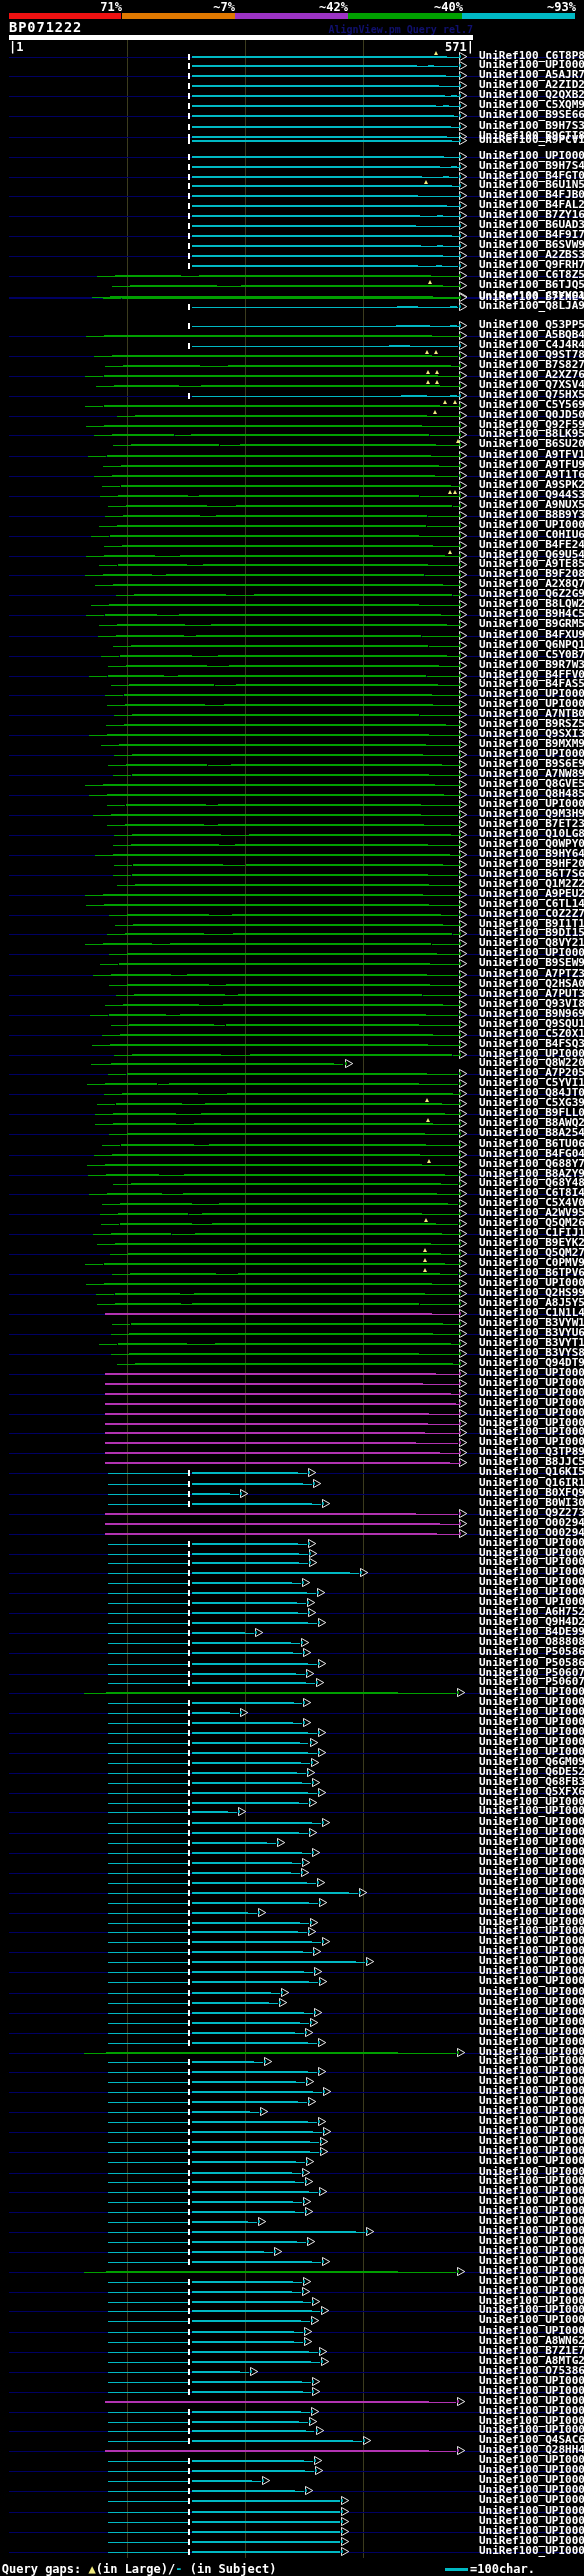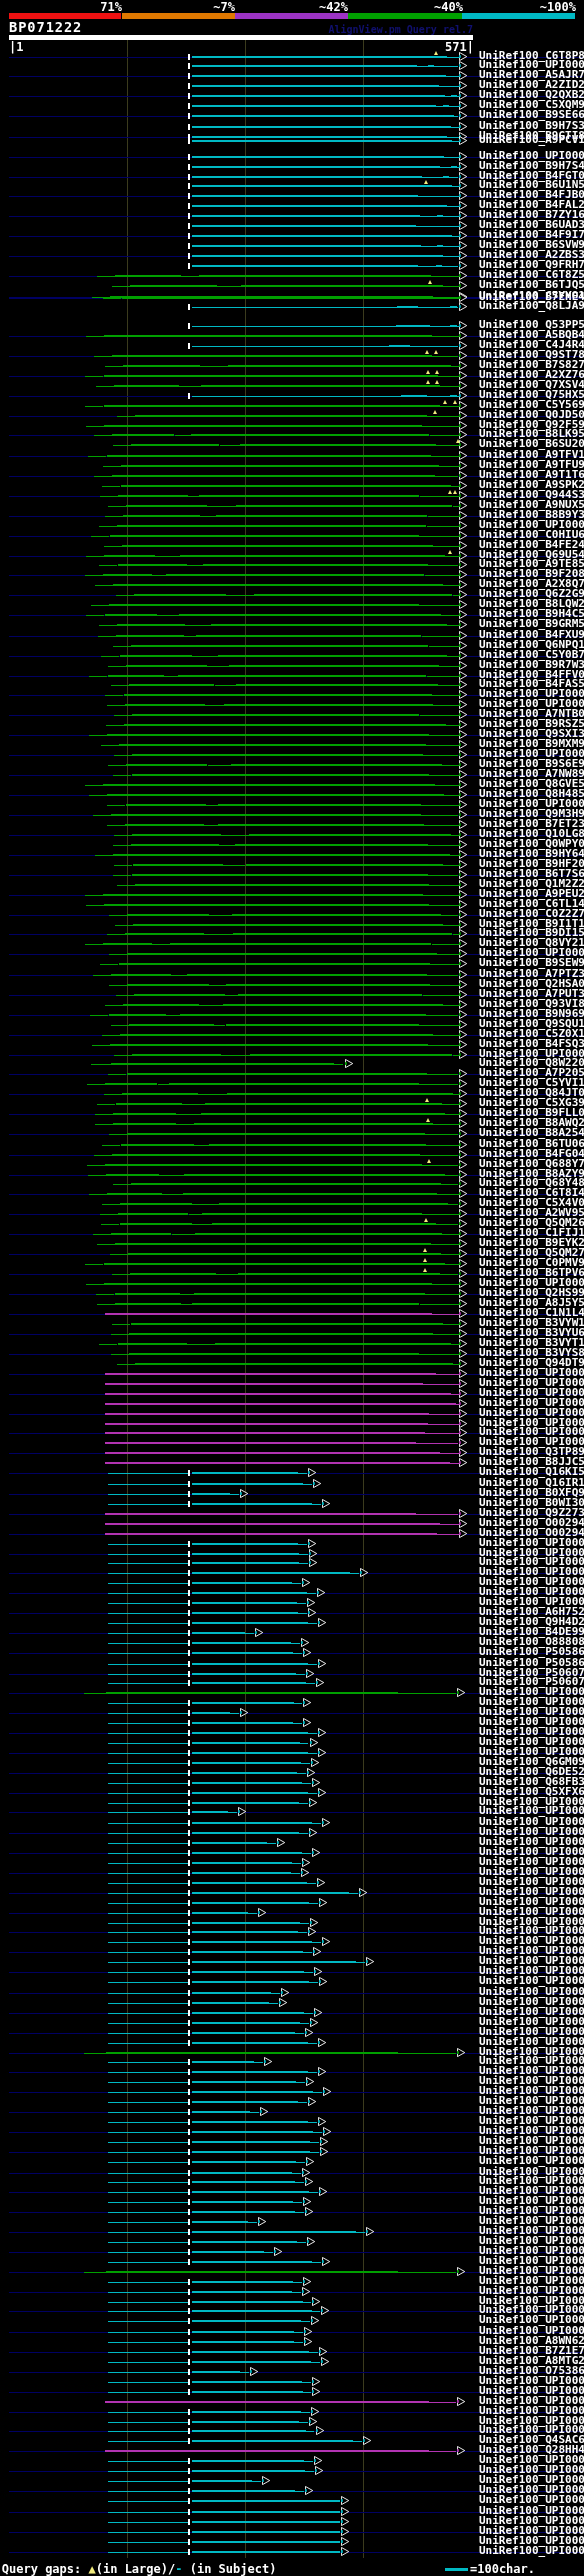--- a/index.html
+++ b/index.html
@@ -36,21 +36,21 @@
   <div id="scale-bar">
       <div class="scale-seg" style="left: 9.1px; width: 112px; background: rgb(238, 17, 17);"></div>
       <div class="scale-lab" style="right: 463px;">71%</div>
       <div class="scale-seg" style="left: 122px; width: 113px; background: rgb(224, 120, 0);"></div>
       <div class="scale-lab" style="right: 350px;">~7%</div>
       <div class="scale-seg" style="left: 235px; width: 113px; background: rgb(156, 51, 196);"></div>
       <div class="scale-lab" style="right: 237px;">~42%</div>
       <div class="scale-seg" style="left: 348px; width: 114px; background: rgb(0, 160, 0);"></div>
       <div class="scale-lab" style="right: 122px;">~40%</div>
       <div class="scale-seg" style="left: 462px; width: 113px; background: rgb(0, 185, 196);"></div>
-      <div class="scale-lab" style="right: 9.1px;">~100%</div>
+      <div class="scale-lab" style="right: 9.1px;">~93%</div>
     </div>
 
   <div class="query-name">BP071222</div>
   <div class="watermark">AlignView.pm Query rel.7</div>
   <div class="query-bar"></div>
   <div class="coord" style="left:9.1px;top:40px;">|1</div>
   <div class="coord" style="right:111px;top:40px;">571|</div>
 
   <div id="gridlines">
       <div class="gridline" style="left: 127px; background: rgb(59, 59, 29);"></div>

